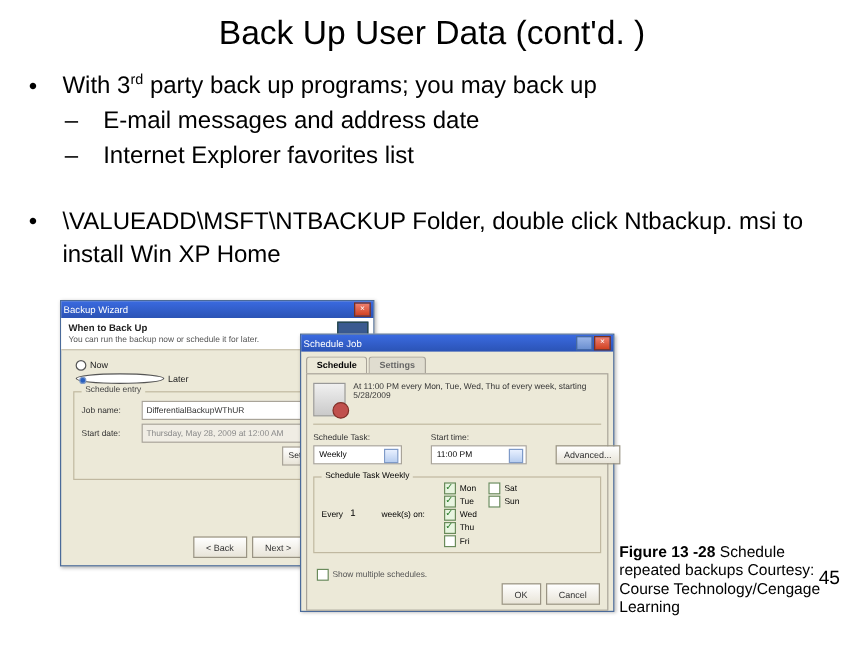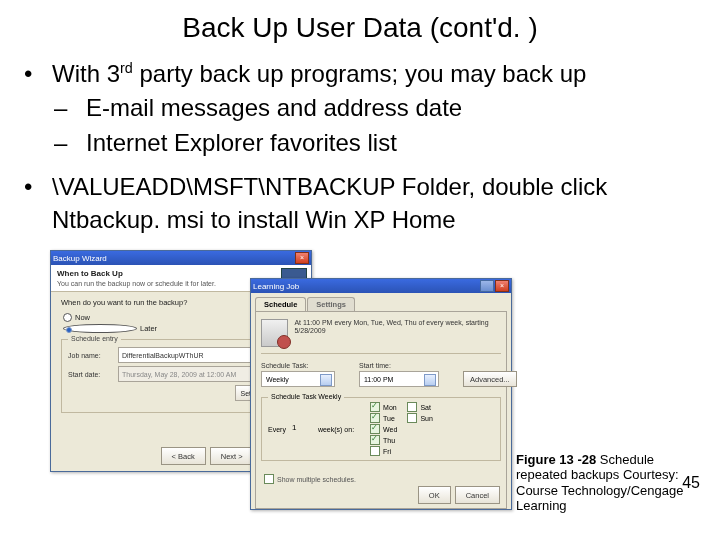--- a/index.html
+++ b/index.html
@@ -19,21 +19,21 @@
   position: relative;
   height: 100%;
 }
 .title {
   text-align: center;
   font-size: 28px;
   margin: 4px 0 14px;
   font-weight: normal;
 }
 .bullets {
-  font-size: 24px;
+  font-size: 20px;
   line-height: 1.35;
 }
 .b1 { margin: 4px 0 0 22px; text-indent: -14px; }
 .b1 .dot { display:inline-block; width:14px; }
 .b2 { margin: 2px 0 0 56px; text-indent: -16px; }
 .b2 .dash { display:inline-block; width:16px; }
 .ord { font-size: 0.6em; vertical-align: super; }
 
 .figures {
   position: absolute;
@@ -143,37 +143,36 @@
 
 <div class="slide">
   <h1 class="title">Back Up User Data (cont'd. )</h1>
 
   <div class="bullets">
     <div class="b1">
       <span class="dot">•</span><span>With 3</span><span class="ord">rd</span><span> party back up programs; you may back up</span>
     </div>
     <div class="b2"><span class="dash">–</span><span>E-mail messages and address date</span></div>
     <div class="b2"><span class="dash">–</span><span>Internet Explorer favorites list</span></div>
-    <div class="b1" style="margin-top:12px"><span class="dot">•</span><span>\VALUEADD\MSFT\NTBACKUP Folder, double click Ntbackup. msi to install Win XP Home</span></div>
+    <div class="b1" style="margin-top:28px"><span class="dot">•</span><span>\VALUEADD\MSFT\NTBACKUP Folder, double click Ntbackup. msi to install Win XP Home</span></div>
   </div>
 
   <div class="figures">
 
     <div class="win w1">
       <div class="titlebar">
         <span>Backup Wizard</span>
         <span class="closebtn">×</span>
       </div>
       <div class="wiz-head">
         <div class="h1">When to Back Up</div>
         <div class="h2">You can run the backup now or schedule it for later.</div>
         <div class="wiz-ico"></div>
       </div>
       <div class="wiz-body">
-        <div class="q">When do you want to run the backup?</div>
         <div class="radio">
             <span class="r"></span>
             <span>Now</span>
           </div>
         <div class="radio">
             <span class="r sel"></span>
             <span>Later</span>
           </div>
         <div class="group">
           <span class="leg">Schedule entry</span>
@@ -192,21 +191,21 @@
       </div>
       <div class="wiz-foot">
         <span class="wbtn">&lt; Back</span>
         <span class="wbtn">Next &gt;</span>
         <span class="wbtn">Cancel</span>
       </div>
     </div>
 
     <div class="win w2">
       <div class="titlebar">
-        <span>Learning Job</span>
+        <span>Schedule Job</span>
         <span class="minmax">
             <span class="mmbtn"></span>
             <span class="closebtn">×</span>
           </span>
       </div>
       <div class="tabs">
         <div class="tab">Schedule</div>
         <div class="tab inact">Settings</div>
       </div>
       <div class="tabpane">

